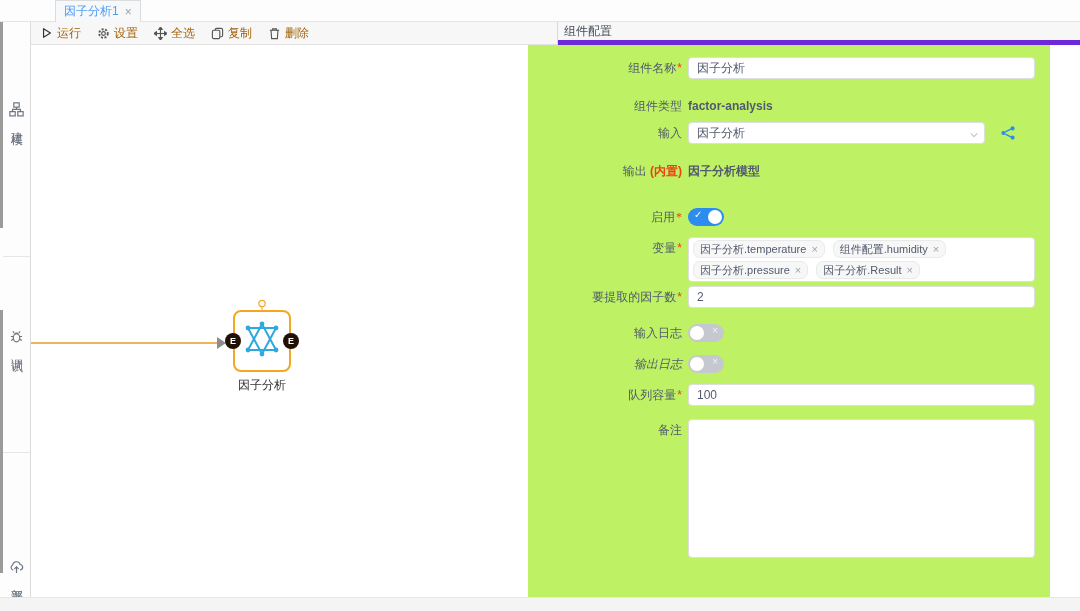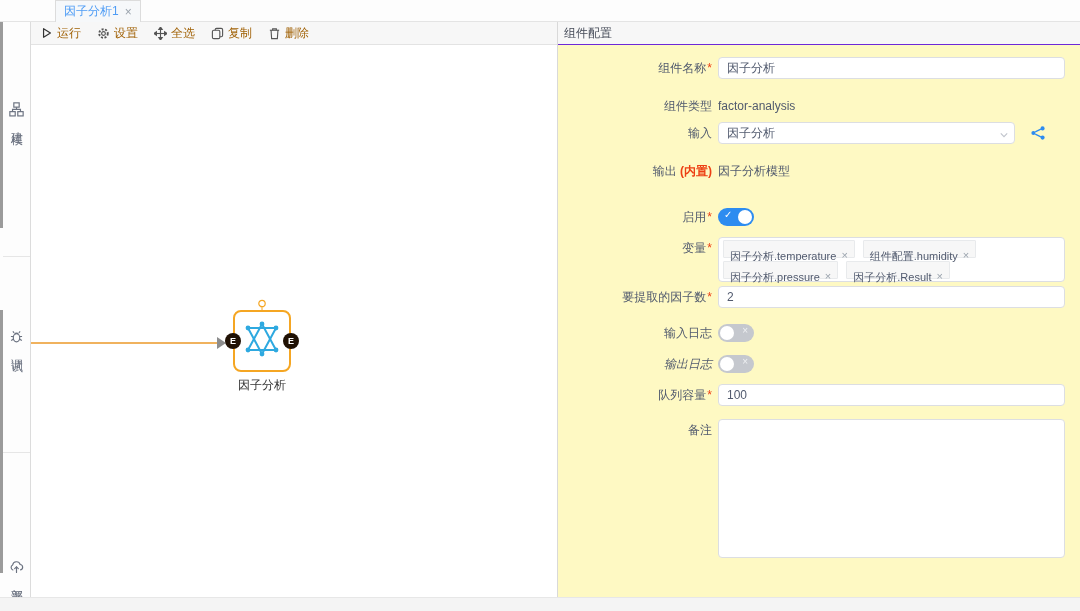--- a/index.html
+++ b/index.html
@@ -10,21 +10,21 @@
   
   .tabbar { position:absolute; left:0; top:0; width:1080px; height:22px; background:#fdfdfd; border-bottom:1px solid #e4e4e4; }
   .tab { position:absolute; left:55px; top:0; height:22px; padding:0 8px; background:#f6f8fa; border:1px solid #dcdcdc; border-bottom:none; display:flex; align-items:center; gap:6px; font-size:12px; color:#4e9cf5; cursor:pointer; }
   .tab .close { color:#9aa3ad; font-size:12px; }
 
   
   .toolbar { position:absolute; left:31px; top:22px; width:526px; height:23px; background:#f7f7f7; border-bottom:1px solid #e3e3e3; display:flex; align-items:center; padding-left:10px; gap:16px; }
   .tool { display:flex; align-items:center; gap:4px; font-size:12px; color:#a16207; cursor:pointer; }
   .tool svg { display:block; }
 
-  .panel-header { position:absolute; left:558px; top:22px; width:522px; height:23px; background:#f7f7f7; border-bottom:1px solid #6d28d9; display:flex; align-items:center; padding-left:6px; font-size:12px; color:#464c59; }
+  .panel-header { position:absolute; left:558px; top:22px; width:522px; height:23px; background:#f7f7f7; border-bottom:5px solid #6d28d9; display:flex; align-items:center; padding-left:6px; font-size:12px; color:#464c59; }
 
   
   .sidebar { position:absolute; left:0; top:22px; width:31px; height:589px; background:#fdfdfd; border-right:1px solid #dcdcdc; }
   .edge-mark { position:absolute; left:0; width:3px; background:#9b9b9b; }
   .side-item { position:absolute; left:3px; width:27px; display:flex; flex-direction:column; align-items:center; gap:5px; cursor:pointer; }
   .side-item .vlabel { writing-mode:vertical-rl; text-orientation:upright; font-size:12px; color:#6b7280; letter-spacing:2px; }
   .side-div { position:absolute; left:3px; width:27px; border-top:1px solid #e6e6e6; }
 
   
   .canvas { position:absolute; left:31px; top:45px; width:526px; height:552px; background:#fff; }
@@ -35,43 +35,43 @@
   .node-star { position:absolute; left:213px; top:276px; }
   .port { position:absolute; width:16px; height:16px; border-radius:50%; background:#201104; color:#fff; font-size:9px; font-weight:bold; display:flex; align-items:center; justify-content:center; top:288px; }
   .port.in  { left:194px; }
   .port.out { left:252px; }
   .node-label { position:absolute; left:186px; top:332px; width:90px; text-align:center; font-size:12px; color:#333; }
 
   
   .vdivider { position:absolute; left:557px; top:22px; width:1px; height:575px; background:#d9d9d9; }
 
   
-  .panel { position:absolute; left:558px; top:45px; width:522px; height:552px; background:#fef9c3; }
+  .panel { position:absolute; left:528px; top:45px; width:522px; height:552px; background:#bef264; }
   .row { position:absolute; left:0; width:522px; }
   .flabel { position:absolute; left:0; top:0; width:154px; text-align:right; font-size:12px; color:#515a6e; line-height:22px; white-space:nowrap; }
   .req { color:#ed4014; margin-left:1px; }
   .ctrl { position:absolute; left:160px; top:0; }
   .tinput { width:347px; height:22px; border:1px solid #dcdee2; border-radius:4px; padding:0 8px; font-size:12px; color:#515a6e; background:#fff; outline:none; font-family:inherit; }
-  .plain { font-size:12px; color:#515a6e; line-height:22px; }
+  .plain { font-size:12px; color:#515a6e; line-height:22px;font-weight:bold; }
   .builtin { color:#ed4014; font-weight:bold; }
 
   .select { position:relative; width:297px; height:22px; border:1px solid #dcdee2; border-radius:4px; background:#fff; font-size:12px; line-height:20px; padding:0 20px 0 8px; cursor:pointer; }
   .select .chev { position:absolute; right:6px; top:8px; width:8px; height:8px; }
   .share-btn { position:absolute; left:312px; top:3px; cursor:pointer; }
 
   .toggle { position:relative; width:36px; height:18px; border-radius:9px; cursor:pointer; font-size:10px; }
   .toggle.on { background:#2d8cf0; }
   .toggle.on .knob { position:absolute; right:2px; top:2px; width:14px; height:14px; border-radius:50%; background:#fff; }
   .toggle.on .state { position:absolute; left:6px; top:1px; color:#fff; }
   .toggle.off { background:#c5c8ce; }
   .toggle.off .knob { position:absolute; left:2px; top:2px; width:14px; height:14px; border-radius:50%; background:#fff; }
   .toggle.off .state { position:absolute; right:6px; top:1px; color:#eef0f2; }
 
   .tagbox { width:347px; min-height:38px; border:1px solid #dcdee2; border-radius:4px; background:#fff; padding:2px 4px; display:flex; flex-wrap:wrap; gap:3px 8px; align-content:flex-start; }
-  .tag { display:inline-flex; gap:5px; height:15px; padding:8px 6px; background:#f7f7f7; border:1px solid #e8eaec; border-radius:1px; font-size:11px; color:#515a6e; cursor:pointer; white-space:nowrap; }
+  .tag { display:inline-flex; align-items:center; gap:5px; height:15px; padding:8px 6px; background:#f7f7f7; border:1px solid #e8eaec; border-radius:7px; font-size:11px; color:#515a6e; cursor:pointer; white-space:nowrap; }
   .tag .x { color:#9aa3ad; font-size:11px; }
 
   .tarea { width:347px; height:139px; border:1px solid #dcdee2; border-radius:4px; resize:none; outline:none; font-family:inherit; font-size:12px; padding:4px 8px; color:#515a6e; }
 
   
   .bottombar { position:absolute; left:0; top:597px; width:1080px; height:14px; background:#f4f4f4; border-top:1px solid #e7e7e7; }
 </style>
 </head>
 <body>
 
@@ -242,21 +242,21 @@
           </svg>
       </div>
     </div>
 
     <div class="row" style="top:115px;">
       <div class="flabel"><span>输出</span> <span class="builtin">(内置)</span></div>
       <div class="ctrl plain">因子分析模型</div>
     </div>
 
     <div class="row" style="top:163px;">
-      <div class="flabel" style="line-height:18px;"><span>启用</span><span class="req">*</span></div>
+      <div class="flabel" style="line-height:18px;font-family:Liberation Serif, serif;"><span>启用</span><span class="req">*</span></div>
       <div class="ctrl">
         <div class="toggle on">
           <span class="state">✓</span>
           <span class="knob"></span>
         </div>
       </div>
     </div>
 
     <div class="row" style="top:192px;">
       <div class="flabel"><span>变量</span><span class="req">*</span></div>

